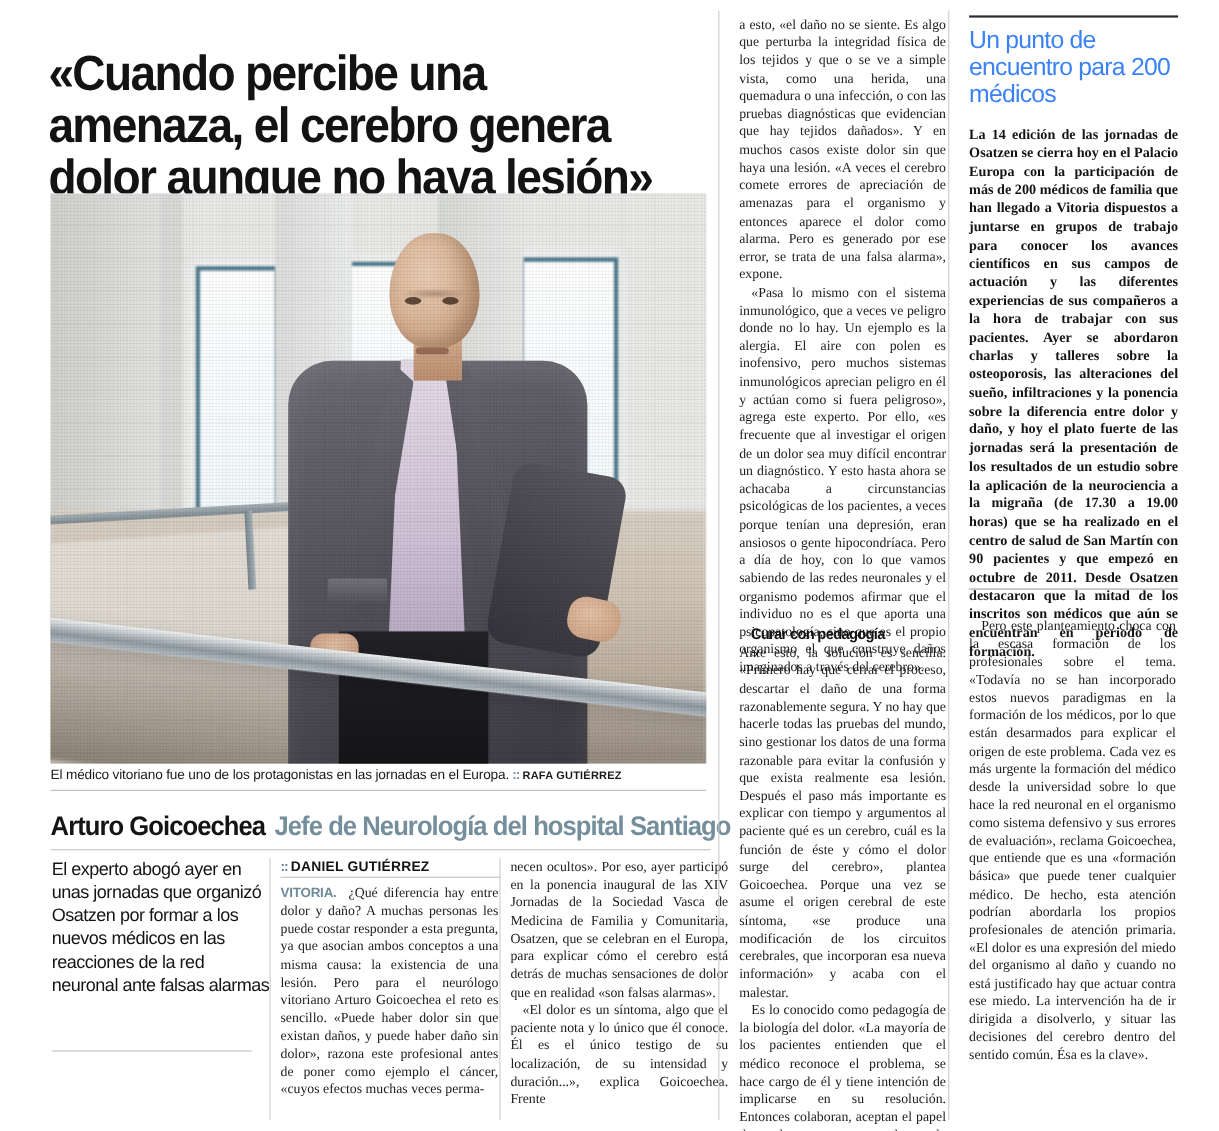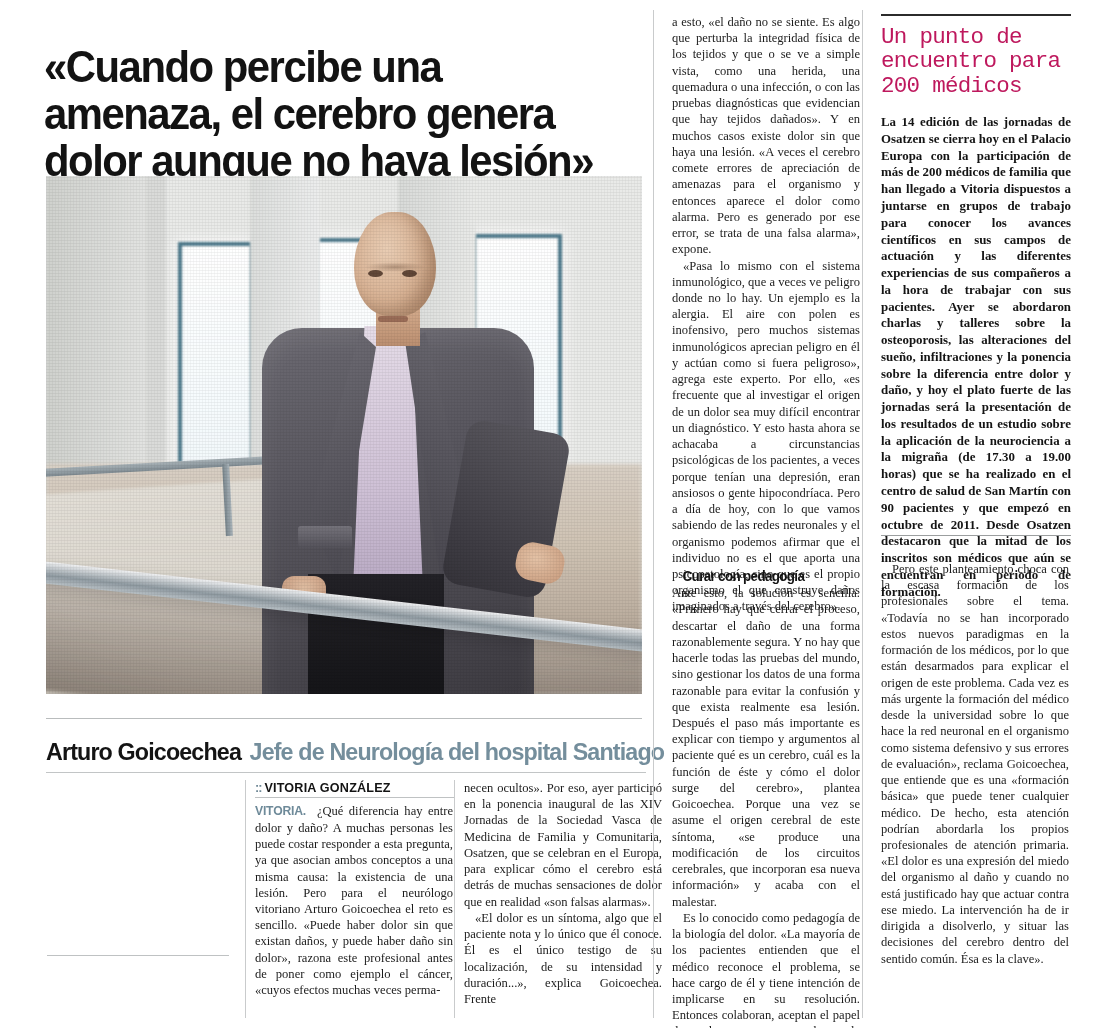--- a/index.html
+++ b/index.html
@@ -304,26 +304,26 @@
 
   
   .sidebar {
     position: absolute;
     left: 881px; top: 14px; width: 190px;
   }
   .sidebar-rule-top {
     width: 190px; height: 1.6px; background: #2b2b2b; margin-bottom: 9px;
   }
   .sidebar-title {
-    font-family: Liberation Mono, monospace;
+    font-family: Liberation Sans, sans-serif;
     font-weight: normal;
     font-size: 22.5px;
     line-height: 1.09;
     letter-spacing: -.7px;
-    color: #be185d;
+    color: #3b82f6;
     margin-bottom: 16px;
   }
   .sidebar-body {
     font-family: "Liberation Serif", serif;
     font-weight: bold;
     font-size: 12.9px;
     line-height: 1.30;
     text-align: justify;
     color: #141414;
     hyphens: auto;
@@ -375,31 +375,35 @@
       <div class="fig-eye r"></div>
       <div class="fig-mouth"></div>
       <div class="fig-cuff"></div>
       <div class="fig-hand"></div>
       <div class="rail-front"></div>
       <div class="photo-vignette"></div>
       <div class="photo-grain"></div>
     </div>
   </div>
 
+  <div class="caption">
+    <span>El médico vitoriano fue uno de los protagonistas en las jornadas en el Europa.</span><span class="sep">::</span><span class="credit">RAFA GUTIÉRREZ</span>
+  </div>
   <div class="caption-rule"></div>
 
   <div class="namebar">
     <span class="name">Arturo Goicoechea</span><span class="role">Jefe de Neurología del hospital Santiago</span>
   </div>
   <div class="namebar-rule"></div>
 
+  <div class="lead">El experto abogó ayer en unas jornadas que organizó Osatzen por formar a los nuevos médicos en las reacciones de la red neuronal ante falsas alarmas</div>
   <div class="lead-rule"></div>
 
   <div class="byline">
-    <span class="dots">::</span><span>VITORIA GONZÁLEZ</span>
+    <span class="dots">::</span><span>DANIEL GUTIÉRREZ</span>
   </div>
   <div class="byline-rule"></div>
 
   <div class="col" id="col-a">
     <p class="first"><span class="dateline">VITORIA.</span>&nbsp; <span>¿Qué diferencia hay entre dolor y daño? A muchas personas les puede costar responder a esta pregunta, ya que asocian ambos conceptos a una misma causa: la existencia de una lesión. Pero para el neurólogo vitoriano Arturo Goicoechea el reto es sencillo. «Puede haber dolor sin que existan daños, y puede haber daño sin dolor», razona este profesional antes de poner como ejemplo el cáncer, «cuyos efectos muchas veces perma-</span></p>
   </div>
 
   <div class="col" id="col-b">
     <p class="first">necen ocultos». Por eso, ayer participó en la ponencia inaugural de las XIV Jornadas de la Sociedad Vasca de Medicina de Familia y Comunitaria, Osatzen, que se celebran en el Europa, para explicar cómo el cerebro está detrás de muchas sensaciones de dolor que en realidad «son falsas alarmas».</p>
     <p>«El dolor es un síntoma, algo que el paciente nota y lo único que él conoce. Él es el único testigo de su localización, de su intensidad y duración...», explica Goicoechea. Frente</p>

